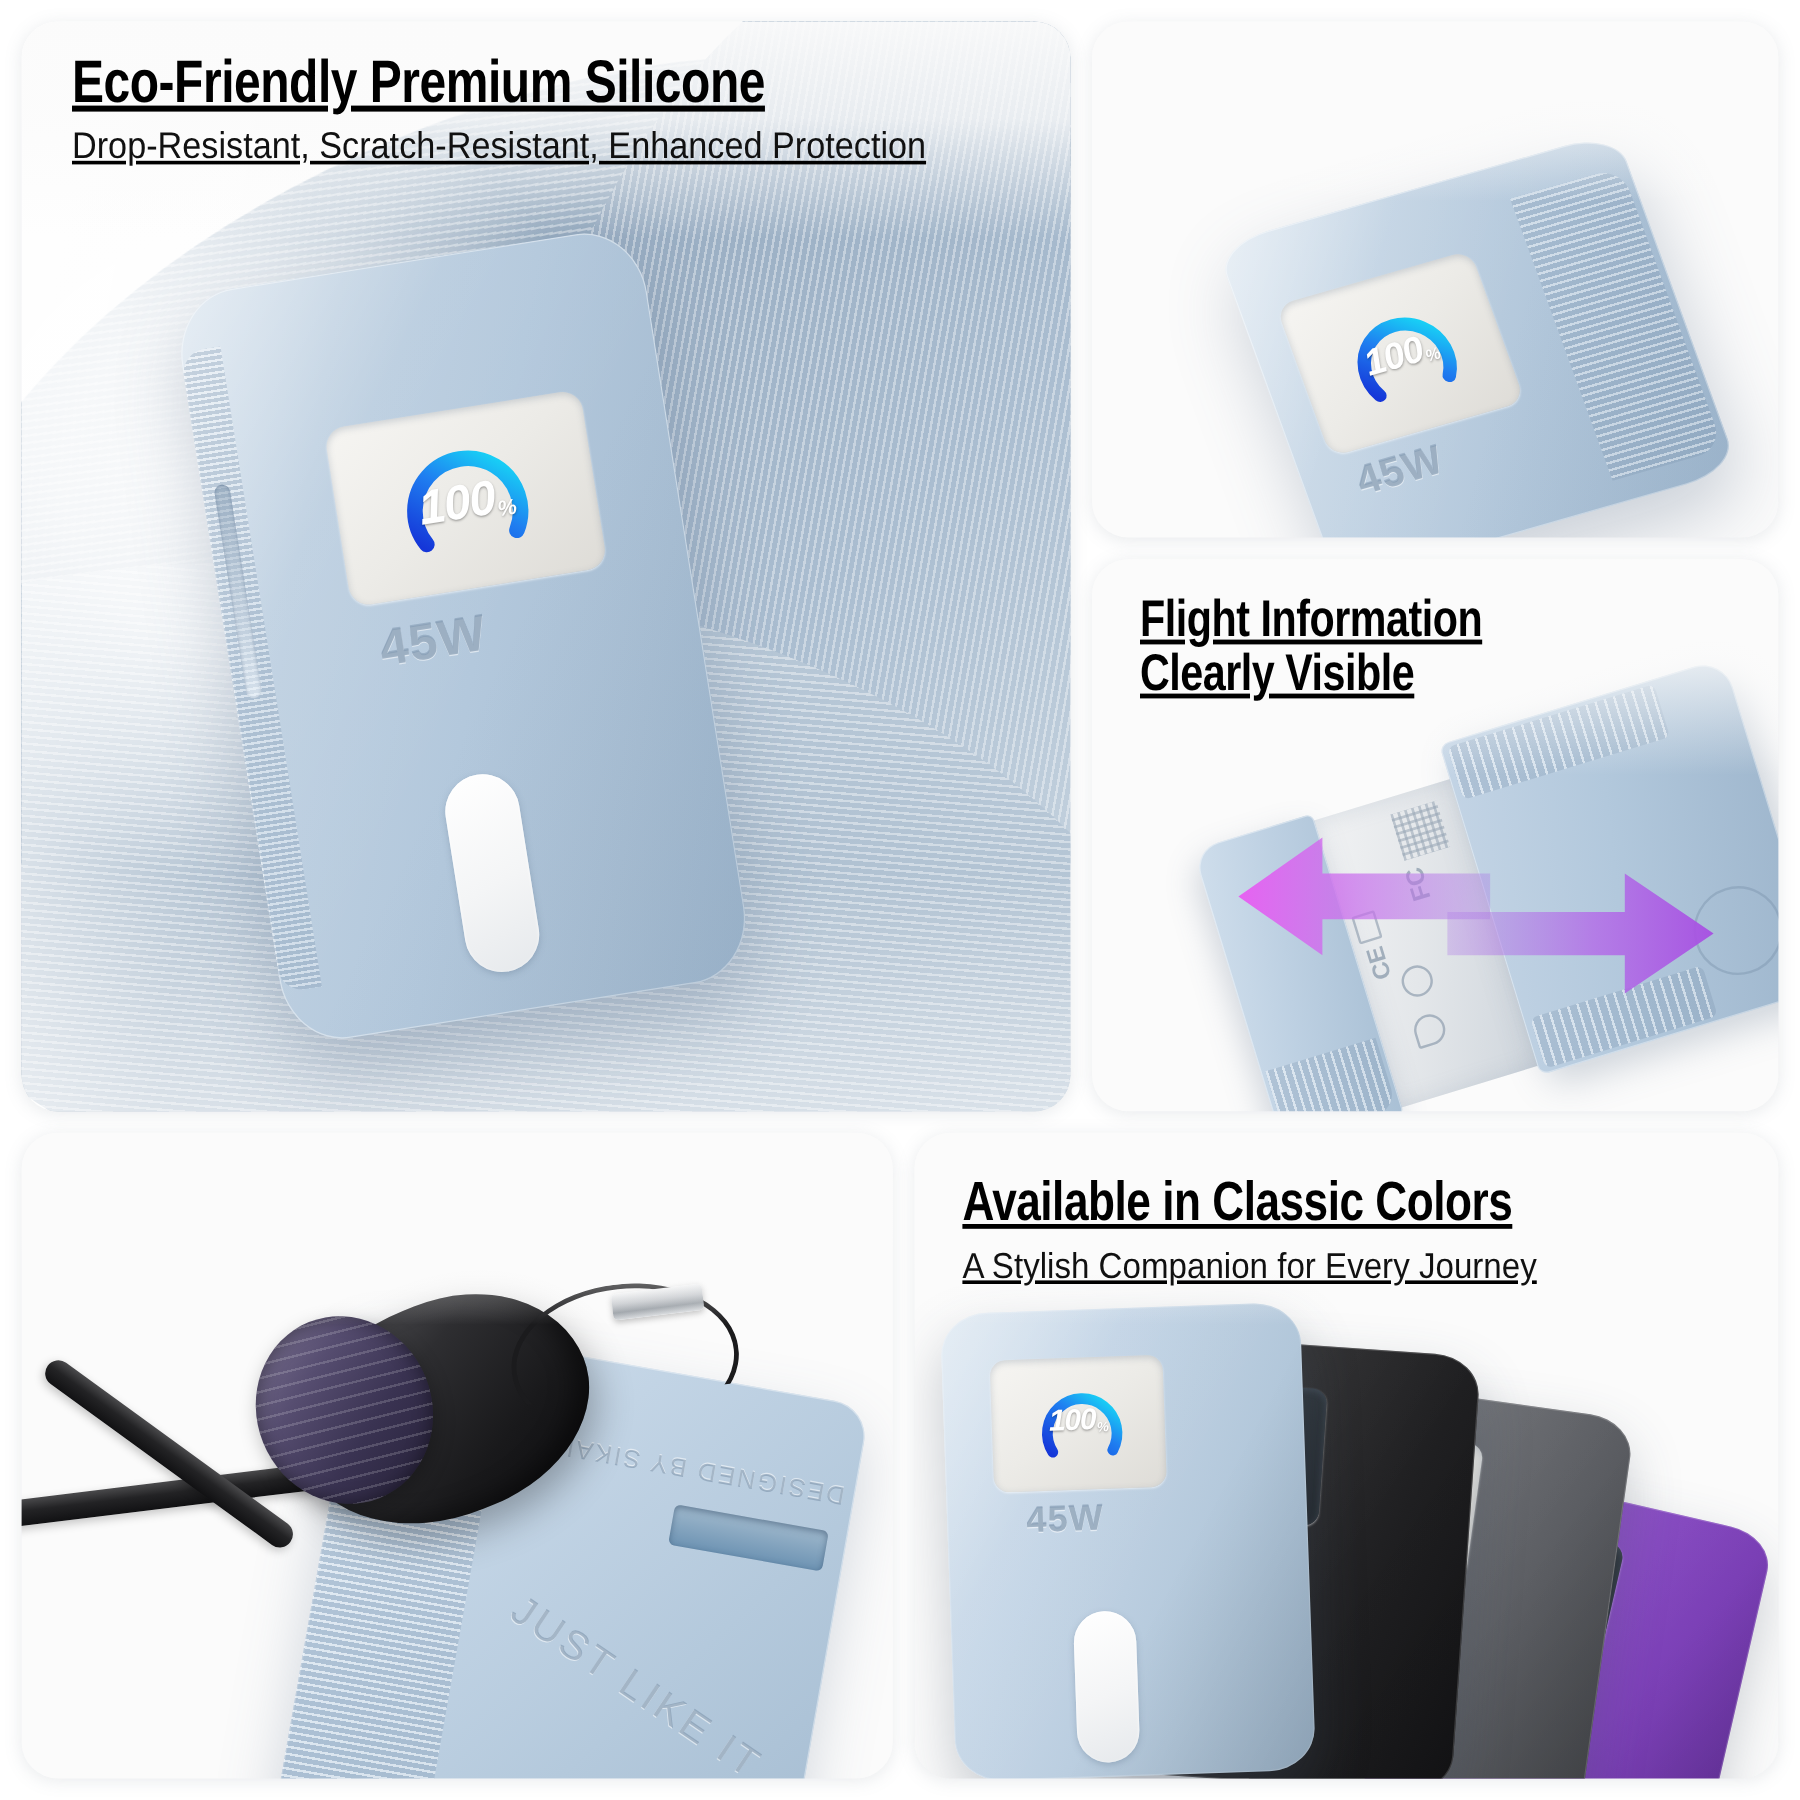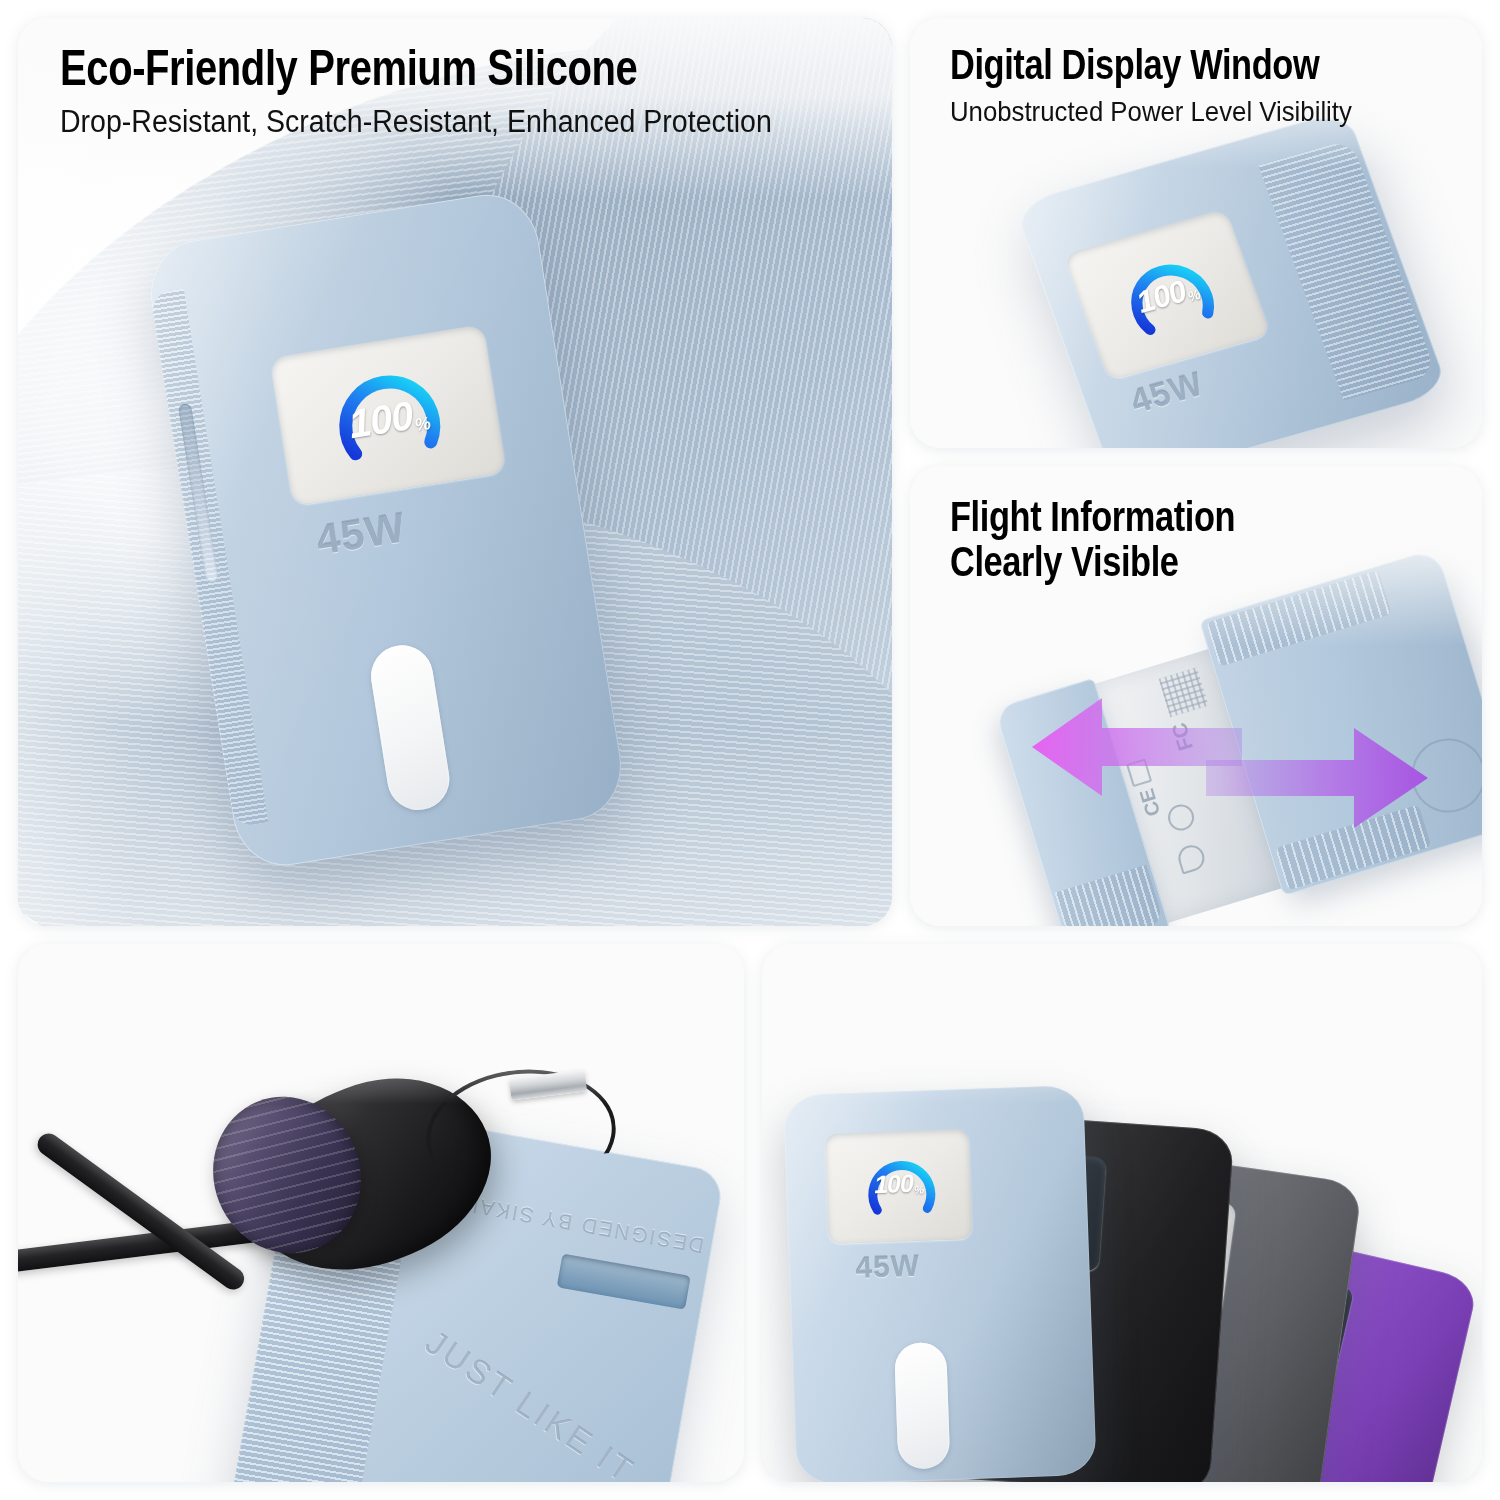--- a/index.html
+++ b/index.html
@@ -22,21 +22,21 @@
     overflow:hidden;
     box-shadow:0 2px 14px rgba(120,130,145,0.16);
   }
   #panel-silicone { left:18px;  top:18px;   width:874px;  height:908px; }
   #panel-display  { left:910px; top:18px;   width:572px;  height:430px; }
   #panel-flight   { left:910px; top:466px;  width:572px;  height:460px; }
   #panel-capsule  { left:18px;  top:944px;  width:726px;  height:538px; }
   #panel-colors   { left:762px; top:944px;  width:720px;  height:538px; }
 
   
-  .txt { position:absolute; z-index:40; pointer-events:none; }
+  .txt { position:absolute; z-index:40; pointer-events:none;text-decoration:underline; }
   .h1 {
     font-family:"Liberation Sans Narrow","Liberation Sans", sans-serif;
     font-weight:700;
     color:#000;
     letter-spacing:-0.5px;
     transform:scaleX(0.80);
     transform-origin:left center;
     white-space:nowrap;
     line-height:1.04;
   }
@@ -530,25 +530,25 @@
     </div>
 
     <div class="panel-topfade" style="height:160px;"></div>
   </div>
 
   <div class="txt" id="t-silicone">
     <div class="h1">Eco-Friendly Premium Silicone</div>
     <div class="sub">Drop-Resistant, Scratch-Resistant, Enhanced Protection</div>
   </div>
 
-  <div class="txt" id="t-display">
-    <div class="h1">Digital Display Window</div>
-    <div class="sub">Unobstructed Power Level Visibility</div>
-  </div>
 
   <div class="txt" id="t-flight">
     <div class="h1">Flight Information</div>
     <div class="h1">Clearly Visible</div>
   </div>
 
 
+  <div class="txt" id="t-colors">
+    <div class="h1">Available in Classic Colors</div>
+    <div class="sub">A Stylish Companion for Every Journey</div>
+  </div>
 
 </div>
 
 </body></html>

